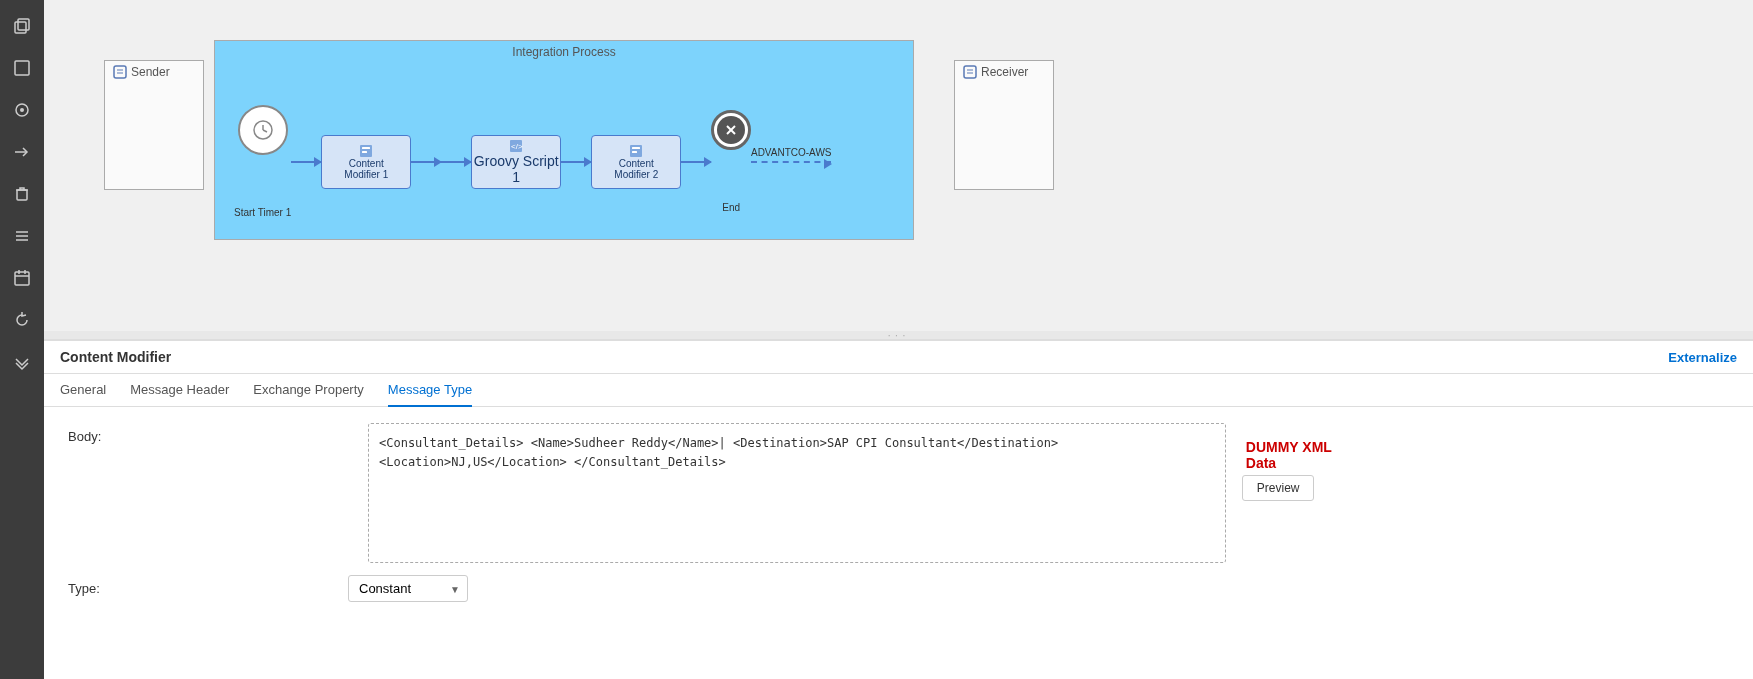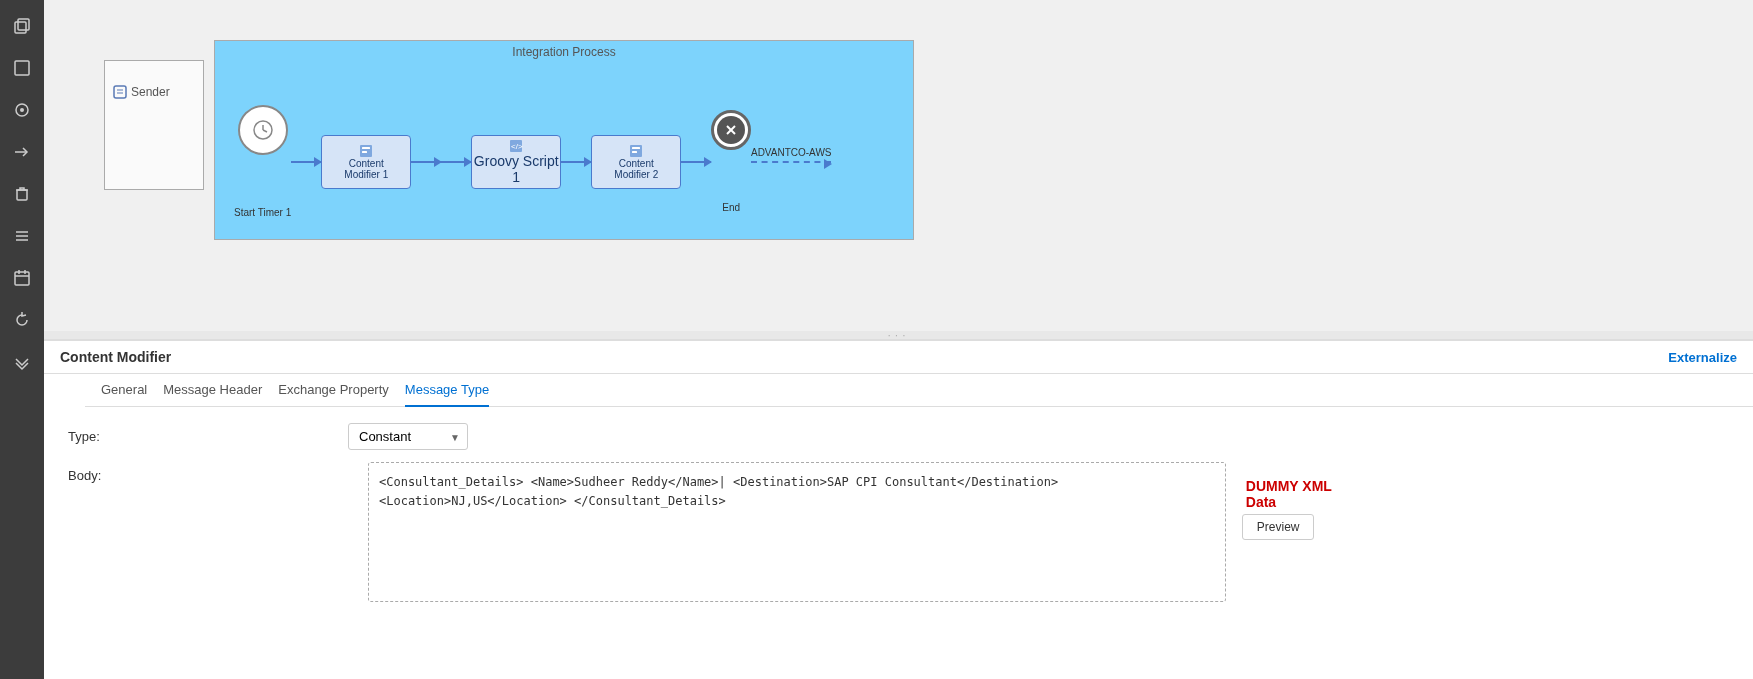--- a/index.html
+++ b/index.html
@@ -78,21 +78,20 @@
     }
     .sender-label {
       font-size: 12px;
       color: #555;
       padding: 4px 0;
       display: flex;
       align-items: center;
       gap: 4px;
       width: 100%;
       padding-left: 8px;
-      margin-top: 20px;
     }
 
     
     .receiver-box {
       position: absolute;
       top: 60px;
       left: 910px;
       width: 100px;
       height: 130px;
       border: 1px solid #aaa;
@@ -282,22 +281,21 @@
       cursor: pointer;
       text-decoration: none;
       font-weight: bold;
     }
 
     
     .tabs {
       display: flex;
       border-bottom: 1px solid #ddd;
       padding: 0 16px;
-      gap: 16px;
-      margin-left: 41px;
+      gap: 24px;
     }
     .tab {
       padding: 8px 0;
       font-size: 13px;
       color: #555;
       cursor: pointer;
       border-bottom: 2px solid transparent;
       margin-bottom: -1px;
     }
     .tab.active {
@@ -475,20 +473,30 @@
           <line x1="4" y1="8" x2="10" y2="8" stroke="#5a7ab5" stroke-width="1"></line>
         </svg>
         <span>Sender</span>
       </div>
     </div>
 
     <div class="integration-process">
       <div class="integration-process-label">Integration Process</div>
     </div>
 
+    <div class="receiver-box">
+      <div class="receiver-label">
+        <svg width="14" height="14" viewBox="0 0 14 14" fill="none">
+          <rect x="1" y="1" width="12" height="12" rx="2" stroke="#5a7ab5" stroke-width="1.5" fill="none"></rect>
+          <line x1="4" y1="5" x2="10" y2="5" stroke="#5a7ab5" stroke-width="1"></line>
+          <line x1="4" y1="8" x2="10" y2="8" stroke="#5a7ab5" stroke-width="1"></line>
+        </svg>
+        <span>Receiver</span>
+      </div>
+    </div>
 
     <div class="flow-container">
 
       <div class="node-with-label">
         <div class="start-node">
           <svg width="22" height="22" viewBox="0 0 22 22" fill="none">
             <circle cx="11" cy="11" r="9" stroke="#888" stroke-width="1.5" fill="none"></circle>
             <line x1="11" y1="6" x2="11" y2="11" stroke="#888" stroke-width="1.5"></line>
             <line x1="11" y1="11" x2="15" y2="13" stroke="#888" stroke-width="1.5"></line>
           </svg>
@@ -577,46 +585,46 @@
     </div>
 
     <div class="tabs">
       <div class="tab">General</div>
       <div class="tab">Message Header</div>
       <div class="tab">Exchange Property</div>
       <div class="tab active">Message Type</div>
     </div>
 
     <div class="form-area">
-
-      <div class="form-row">
-        <div class="form-label">Type:</div>
-        <div class="form-control">
-          <div class="select-wrapper">
-            <select class="select-box">
-              <option>Constant</option>
-            </select>
-            <span class="select-arrow">▼</span>
-          </div>
-        </div>
-      </div>
 
       <div class="form-row body-row">
         <div class="form-label body-label-area">Body:</div>
         <div class="body-content">
           <div style="display:flex; align-items:flex-start;">
             <div class="body-area">
 &lt;Consultant_Details&gt;
   &lt;Name&gt;Sudheer Reddy&lt;/Name&gt;|
   &lt;Destination&gt;SAP CPI Consultant&lt;/Destination&gt;
   &lt;Location&gt;NJ,US&lt;/Location&gt;
 &lt;/Consultant_Details&gt;</div>
             <div style="display:flex; flex-direction:column; align-items:flex-start;">
               <span class="dummy-xml-label">DUMMY XML Data</span>
               <button class="preview-btn">Preview</button>
             </div>
           </div>
         </div>
       </div>
+
+      <div class="form-row">
+        <div class="form-label">Type:</div>
+        <div class="form-control">
+          <div class="select-wrapper">
+            <select class="select-box">
+              <option>Constant</option>
+            </select>
+            <span class="select-arrow">▼</span>
+          </div>
+        </div>
+      </div>
     </div>
   </div>
 
 </div>
 
 </body></html>

